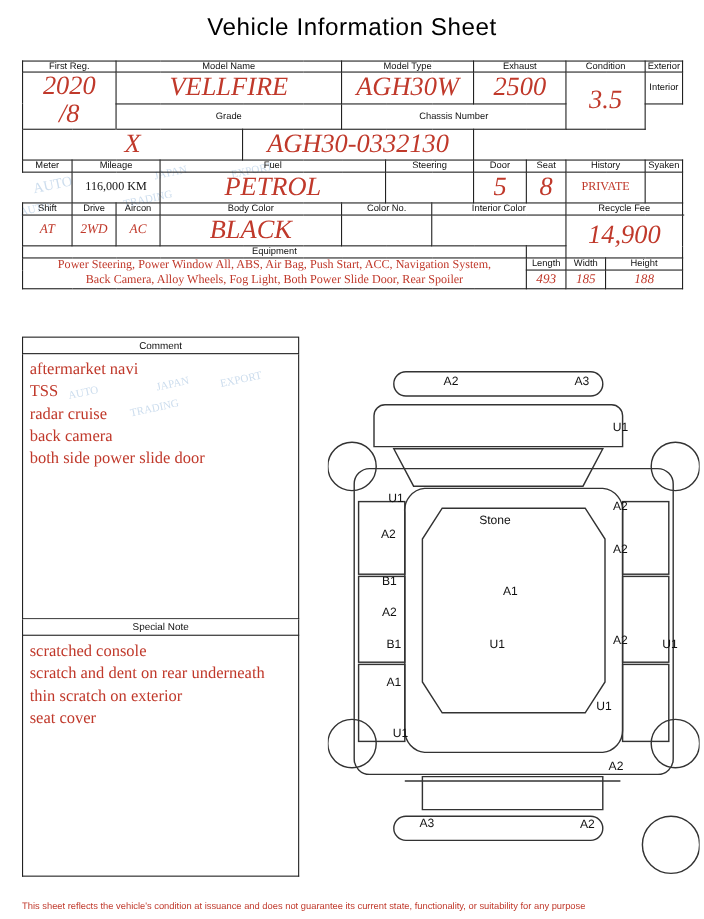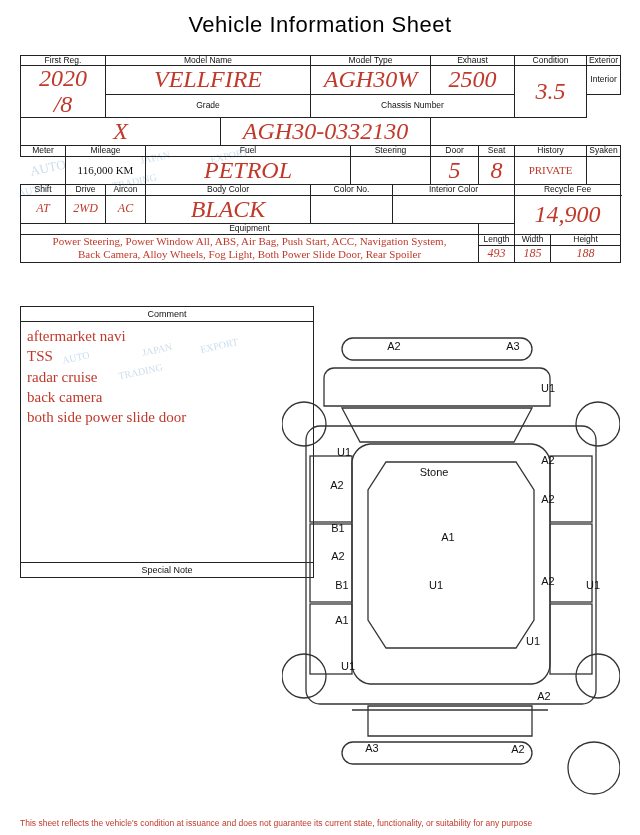--- a/index.html
+++ b/index.html
@@ -65,22 +65,22 @@
     border:1px solid #222;border-top:none;
     font-size:15px;color:#c0392b;
     font-family:"Liberation Serif", serif;
     padding:4px 6px;line-height:1.35;text-align:left;
   }
   .footer{
     position:absolute;left:20px;top:818px;width:600px;
     font-size:8.5px;color:#c0392b;text-align:left;
     font-family:Liberation Sans, sans-serif;
   }
-  .leftcol{position:absolute;left:20px;top:306px;width:294px;}
-  .diagram{position:absolute;left:282px;top:306px;width:338px;height:505px;}
+  .leftcol{position:absolute;left:20px;top:306px;width:252px;}
+  .diagram{position:absolute;left:298px;top:306px;width:338px;height:505px;}
 
   .wm{
     position:absolute;color:#bcd2e8;opacity:.75;font-size:13px;
     font-family:"Liberation Serif", serif;pointer-events:none;white-space:nowrap;
   }
   .wm.sm{font-size:10px;}
   .wm.rot{transform:rotate(-12deg);}
 
   svg{display:block;}
   .dgtxt{font-family:"Liberation Sans", sans-serif;font-size:11px;fill:#111;}
@@ -223,20 +223,26 @@
   <div class="leftcol">
     <div class="cmt-head">Comment</div>
     <div class="cmt-body" style="height:232px;">
       <div>aftermarket navi</div>
       <div>TSS</div>
       <div>radar cruise</div>
       <div>back camera</div>
       <div>both side power slide door</div>
     </div>
     <div class="cmt-head" style="border-top:none;text-align:center;">Special Note</div>
+    <div class="cmt-body" style="height:210px;">
+      <div>scratched console</div>
+      <div>scratch and dent on rear underneath</div>
+      <div>thin scratch on exterior</div>
+      <div>seat cover</div>
+    </div>
   </div>
 
   <div class="diagram">
     <svg width="338" height="505" viewBox="0 0 338 505" xmlns="http://www.w3.org/2000/svg">
       <g fill="none" stroke="#333" stroke-width="1.3">
 
         <rect x="60" y="32" width="190" height="22" rx="11"></rect>
 
         <path d="M52 62 h206 a10 10 0 0 1 10 10 v28 h-226 v-28 a10 10 0 0 1 10 -10 z"></path>
 

